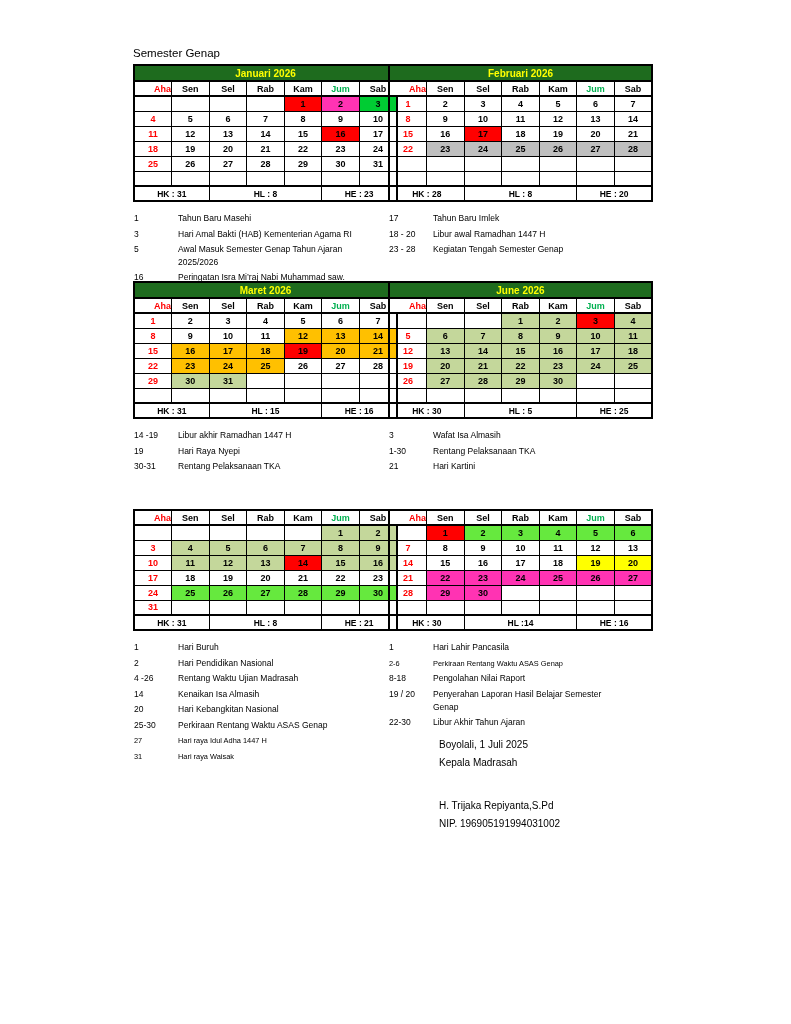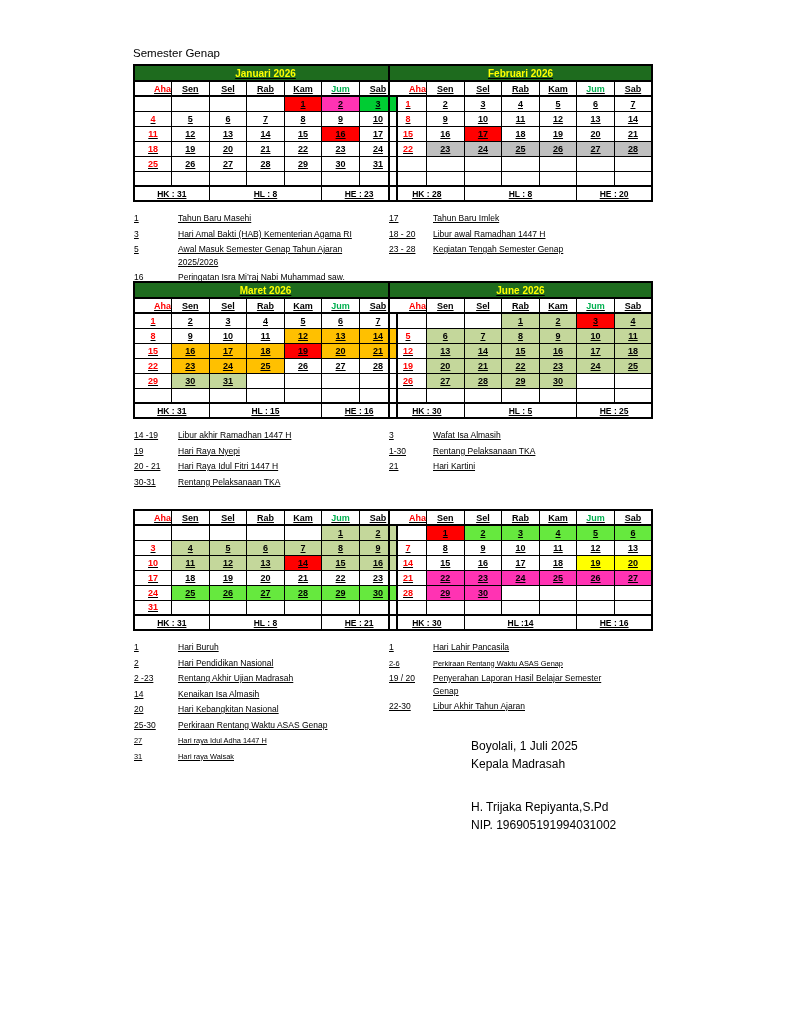--- a/index.html
+++ b/index.html
@@ -5,39 +5,39 @@
   * { margin:0; padding:0; box-sizing:border-box; }
   body { background:#fff; font-family:"Liberation Sans", sans-serif; }
   .page { position:relative; width:791px; height:1024px; background:#fff; overflow:hidden; }
 
   .doc-title { position:absolute; left:133px; top:47px; font-size:11.5px; color:#000; }
 
   .pair { position:absolute; left:133px; width:549px; display:flex; gap:19px; }
   .pair-1 { top:64px; }
   .pair-2 { top:281px; }
   .pair-3 { top:509px; }
-  .month-slot { width:236px;text-decoration:underline; }
+  .month-slot { width:236px; }
 
   table.cal { border-collapse:collapse; table-layout:fixed; width:265px; border:2px solid #000; }
   .cal th, .cal td { border:1px solid #000; text-align:center; padding:0; overflow:hidden; white-space:nowrap; }
   .cal .title-row th { background:var(--header_bg); color:var(--header_text); font-size:10px; font-weight:bold; height:16px; border-bottom:2px solid #000; }
   .cal .day-row th { font-size:9px; font-weight:bold; height:15px; border-bottom:2px solid #000; background:#fff; color:#000; }
   .cal .day-row th.sun { color:var(--sunday_text);text-align:right; }
   .cal .day-row th.fri { color:var(--friday_text); }
   .cal td.date { font-size:9px; font-weight:bold; height:15px; color:#000; }
   .cal td.date.sun { color:var(--sunday_text); }
   .cal tfoot td { font-size:8.5px; font-weight:bold; height:15px; border-top:2px solid #000; }
 
   .notes { margin-top:8px; padding-left:1px; }
   .note { display:flex; font-size:8.5px; color:#000; min-height:15.5px; line-height:13px; align-items:flex-start; padding-top:2px; }
   .note .n { width:44px; flex:none; }
   .note .t { flex:1; }
   .note.small { font-size:7.4px; }
 
-  .signature { position:absolute; left:471px; top:739px; font-size:12px; color:#000; }
+  .signature { position:absolute; left:439px; top:739px; font-size:10px; color:#000; }
   .signature .line { height:18px; }
   .signature .name { margin-top:25px; height:18px; }
 </style>
 </head>
 <body>
 
 <div class="page">
 
   <div class="doc-title">Semester Genap</div>
 
@@ -325,24 +325,20 @@
             </tfoot>
     </table>
     <div class="notes">
             <div class="note">
               <span class="n">14 -19</span>
               <span class="t">Libur akhir Ramadhan 1447 H</span>
             </div>
             <div class="note">
               <span class="n">19</span>
               <span class="t">Hari Raya Nyepi</span>
-            </div>
-            <div class="note">
-              <span class="n">20 - 21</span>
-              <span class="t">Hari Raya Idul Fitri 1447 H</span>
             </div>
             <div class="note">
               <span class="n">30-31</span>
               <span class="t">Rentang Pelaksanaan  TKA</span>
             </div>
           </div>
   </div>
 </div>
     <div class="month-slot">
   <div class="month-block">
@@ -525,22 +521,22 @@
     <div class="notes">
             <div class="note">
               <span class="n">1</span>
               <span class="t">Hari Buruh</span>
             </div>
             <div class="note">
               <span class="n">2</span>
               <span class="t">Hari Pendidikan Nasional</span>
             </div>
             <div class="note">
-              <span class="n">2 -23</span>
-              <span class="t">Rentang Akhir Ujian Madrasah</span>
+              <span class="n">4 -26</span>
+              <span class="t">Rentang Waktu Ujian Madrasah</span>
             </div>
             <div class="note">
               <span class="n">14</span>
               <span class="t">Kenaikan Isa Almasih</span>
             </div>
             <div class="note">
               <span class="n">20</span>
               <span class="t">Hari Kebangkitan Nasional</span>
             </div>
             <div class="note">
@@ -639,20 +635,24 @@
     <div class="notes">
             <div class="note">
               <span class="n">1</span>
               <span class="t">Hari Lahir Pancasila</span>
             </div>
             <div class="note small">
               <span class="n">2-6</span>
               <span class="t">Perkiraan Rentang Waktu ASAS Genap</span>
             </div>
             <div class="note">
+              <span class="n">8-18</span>
+              <span class="t">Pengolahan Nilai Raport</span>
+            </div>
+            <div class="note">
               <span class="n">19 / 20</span>
               <span class="t">Penyerahan Laporan Hasil Belajar Semester Genap</span>
             </div>
             <div class="note">
               <span class="n">22-30</span>
               <span class="t">Libur Akhir Tahun Ajaran</span>
             </div>
           </div>
   </div>
 </div>

